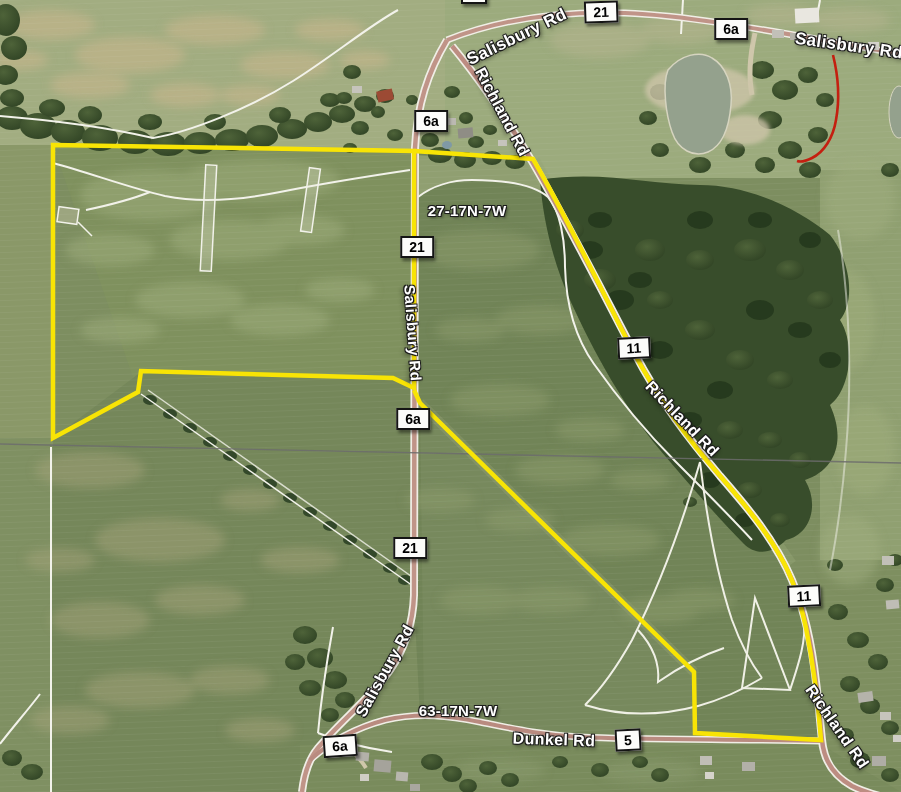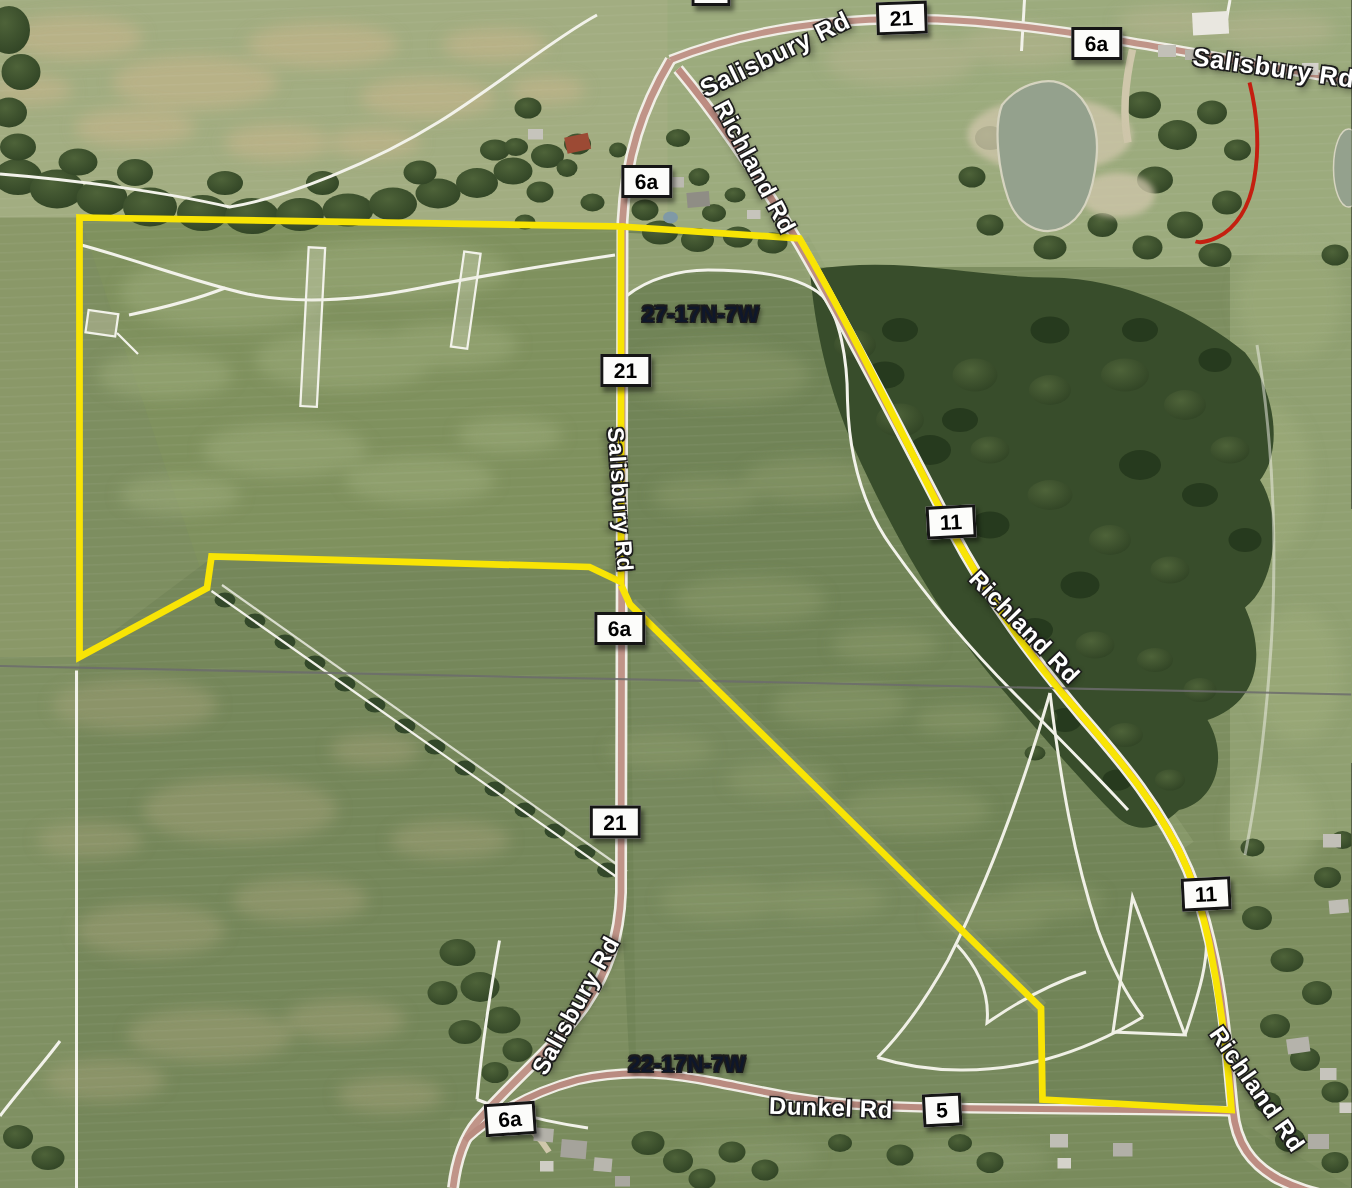--- a/index.html
+++ b/index.html
@@ -4,21 +4,21 @@
 <style>
   html,body{margin:0;padding:0;background:#222;}
   #map{position:relative;width:901px;height:792px;overflow:hidden;
        background:#7d8e60;font-family:"Liberation Sans",sans-serif;}
   #map svg{position:absolute;left:0;top:0;}
   .labels{position:absolute;left:0;top:0;width:100%;height:100%;pointer-events:none;}
   .road-label{position:absolute;color:#fff;font-weight:bold;white-space:nowrap;
       letter-spacing:.4px;
       text-shadow:-1px -1px 0 #1c1c1c,1px -1px 0 #1c1c1c,-1px 1px 0 #1c1c1c,
                   1px 1px 0 #1c1c1c,0 0 3px rgba(0,0,0,.65),2px 3px 4px rgba(0,0,0,.4);}
-  .section-label{position:absolute;color:#0f172a;font-weight:bold;font-size:15px;white-space:nowrap;
+  .section-label{position:absolute;color:#ffffff;font-weight:bold;font-size:15px;white-space:nowrap;
       letter-spacing:.2px;
       text-shadow:-1px -1px 0 #1c1c1c,1px -1px 0 #1c1c1c,-1px 1px 0 #1c1c1c,
                   1px 1px 0 #1c1c1c,0 0 3px rgba(0,0,0,.6),2px 2px 3px rgba(0,0,0,.4);}
   .route-marker{position:absolute;background:#fcfcfa;border:2px solid #151515;color:#000;
       font-weight:bold;font-size:14px;line-height:1;padding:2px 7px;
       box-shadow:2px 3px 3px rgba(0,0,0,.45);}
   .route-marker.partial{width:22px;height:16px;padding:0;}
 </style>
 </head>
 <body>
@@ -393,15 +393,15 @@
   <div class="road-label" style="left:517px;top:37px;font-size:17px;transform:translate(-50%,-50%) rotate(-26deg);">Salisbury Rd</div>
   <div class="road-label" style="left:849px;top:46px;font-size:17px;transform:translate(-50%,-50%) rotate(8deg);">Salisbury Rd</div>
   <div class="road-label" style="left:502px;top:112px;font-size:16px;transform:translate(-50%,-50%) rotate(62deg);">Richland Rd</div>
   <div class="road-label" style="left:413px;top:333px;font-size:15px;transform:translate(-50%,-50%) rotate(86deg);">Salisbury Rd</div>
   <div class="road-label" style="left:682px;top:419px;font-size:16px;transform:translate(-50%,-50%) rotate(46deg);">Richland Rd</div>
   <div class="road-label" style="left:385px;top:671px;font-size:16px;transform:translate(-50%,-50%) rotate(-61deg);">Salisbury Rd</div>
   <div class="road-label" style="left:554px;top:740px;font-size:16px;transform:translate(-50%,-50%) rotate(2deg);">Dunkel Rd</div>
   <div class="road-label" style="left:837px;top:727px;font-size:16px;transform:translate(-50%,-50%) rotate(55deg);">Richland Rd</div>
 
   <div class="section-label" style="left:467px;top:210px;transform:translate(-50%,-50%);">27-17N-7W</div>
-  <div class="section-label" style="left:458px;top:710px;transform:translate(-50%,-50%);">22-17N-7W</div>
+  <div class="section-label" style="left:458px;top:710px;transform:translate(-50%,-50%);">63-17N-7W</div>
 </div>
 </div>
 
 </body></html>

